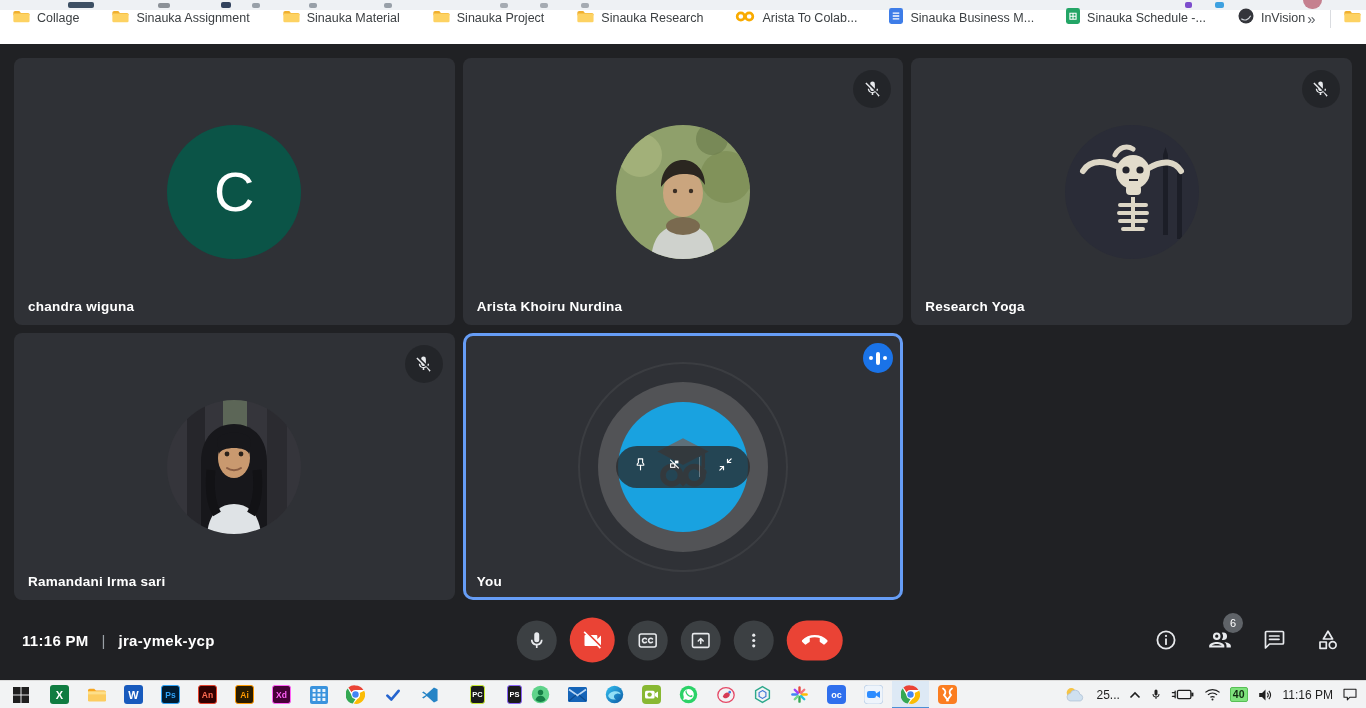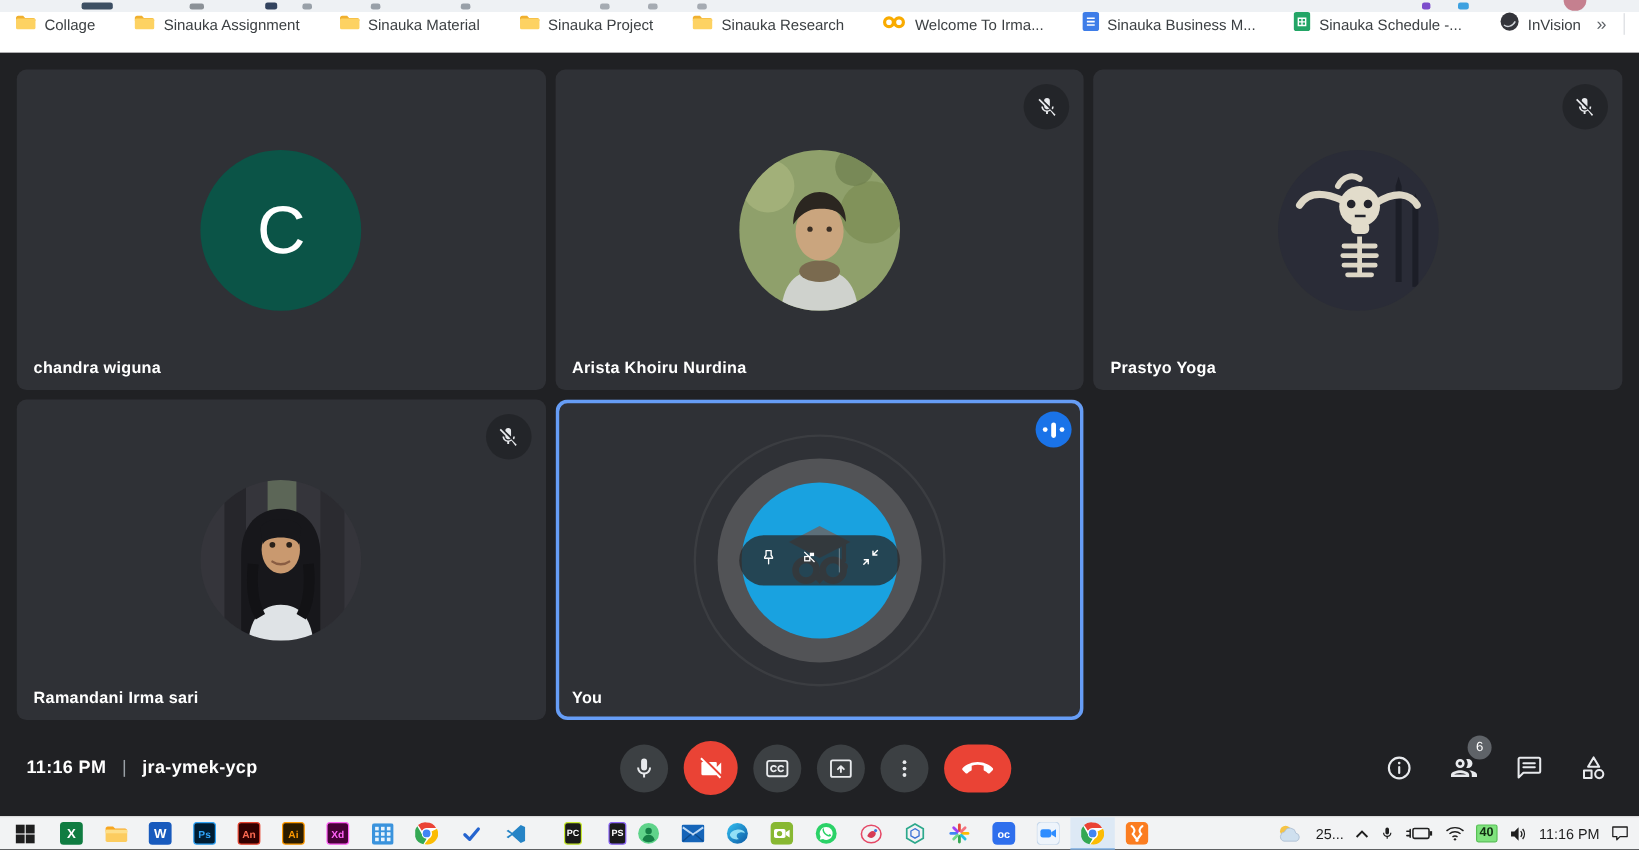--- a/index.html
+++ b/index.html
@@ -6,21 +6,21 @@
   body{width:1366px;height:708px;overflow:hidden;position:relative;background:#202124;
        font-family:"Liberation Sans",sans-serif;-webkit-font-smoothing:antialiased;}
   .screen{position:absolute;inset:0;}
 
   
   .top-strip{position:absolute;top:0;left:0;width:100%;height:10px;background:#eef1f4;border-bottom:1px solid #e2e5e9;}
   .frag{position:absolute;border-radius:2px;}
 
   
   .bookmarks{position:absolute;top:10px;left:0;width:100%;height:34px;background:#ffffff;
-             display:flex;align-items:flex-start;box-sizing:border-box;padding:0 12px;gap:11px;}
+             display:flex;align-items:flex-end;box-sizing:border-box;padding:16px 12px;}
   .bm-group{display:flex;align-items:center;gap:32px;}
   .bm{display:flex;align-items:center;gap:7px;cursor:pointer;white-space:nowrap;}
   .bm-label{font-size:12.5px;color:#3c4043;}
   .bm-right{margin-left:auto;display:flex;align-items:center;gap:12px;}
   .chevrons{font-size:15px;color:#5f6368;padding:0 2px;}
   .bm-divider{width:1px;height:18px;background:#dadce0;}
 
   
   .meet{position:absolute;top:44px;left:0;width:100%;height:636px;background:#202124;}
   .grid{position:absolute;top:14px;left:14px;width:1338px;height:542px;
@@ -143,21 +143,21 @@
               <path d="M1.5 4c0-1.1.9-2 2-2h4.6l1.8 2h7.6c1.1 0 2 .9 2 2v.6H1.5z" fill="#f0b02f"></path>
               <rect x="1.5" y="4.6" width="18" height="9.9" rx="1.4" fill="#fdd262"></rect>
             </svg></span>
         <span class="bm-label">Sinauka Research</span>
       </div>
       <div class="bm">
         <span><svg width="20" height="13" viewBox="0 0 24 14" fill="none" stroke="#f9ab00" stroke-width="3.2">
               <circle cx="7" cy="7" r="4.4"></circle>
               <circle cx="17" cy="7" r="4.4"></circle>
             </svg></span>
-        <span class="bm-label">Welcome To Irma...</span>
+        <span class="bm-label">Arista To Colab...</span>
       </div>
       <div class="bm">
         <span><svg width="14" height="16" viewBox="0 0 15 17">
               <rect width="15" height="17" rx="2.5" fill="#3e7de8"></rect>
               <path d="M4 5.5h7M4 8.5h7M4 11.5h7" stroke="#fff" stroke-width="1.4"></path>
             </svg></span>
         <span class="bm-label">Sinauka Business M...</span>
       </div>
       <div class="bm">
         <span><svg width="14" height="16" viewBox="0 0 15 17">
@@ -237,21 +237,21 @@
             <path d="M50 30c4-8 12-10 18-6" stroke="#ddd7c6" stroke-width="5" stroke-linecap="round" fill="none"></path>
             <circle cx="68" cy="47" r="17" fill="#e2dccb"></circle>
             <circle cx="61" cy="45" r="3.6" fill="#23242c"></circle>
               <circle cx="75" cy="45" r="3.6" fill="#23242c"></circle>
             <path d="M64 55h9" stroke="#23242c" stroke-width="2"></path>
             <rect x="61" y="60" width="15" height="10" rx="4" fill="#e2dccb"></rect>
             <path d="M68 72v32" stroke="#ddd7c6" stroke-width="4"></path>
             <path d="M55 80h26M54 88h28M55 96h26M58 104h20" stroke="#ddd7c6" stroke-width="4" stroke-linecap="round"></path>
           </svg>
         </div>
-        <div class="tile-name">Prastyo Yoga</div>
+        <div class="tile-name">Research Yoga</div>
       </div>
 
       <div class="tile">
         <div class="mute-badge">
           <svg width="19" height="19" viewBox="0 0 24 24" fill="#e8eaed">
               <path d="M19 11h-1.7c0 .74-.16 1.43-.43 2.05l1.23 1.23c.56-.98.9-2.09.9-3.28zm-4.02.17c0-.06.02-.11.02-.17V5a3 3 0 0 0-6 0v.18l5.98 5.99zM4.27 3 3 4.27l6.01 6.01V11a3 3 0 0 0 5.17 2.06l.91.91A4.98 4.98 0 0 1 12 15.3c-2.28 0-4.3-1.86-4.3-4.3H6c0 2.72 2.23 5.14 5 5.51V19h2v-2.49c.91-.13 1.77-.45 2.54-.9L19.73 21 21 19.73 4.27 3z"></path>
             </svg>
         </div>
         <div class="avatar">
           <svg width="134" height="134" viewBox="0 0 134 134">

